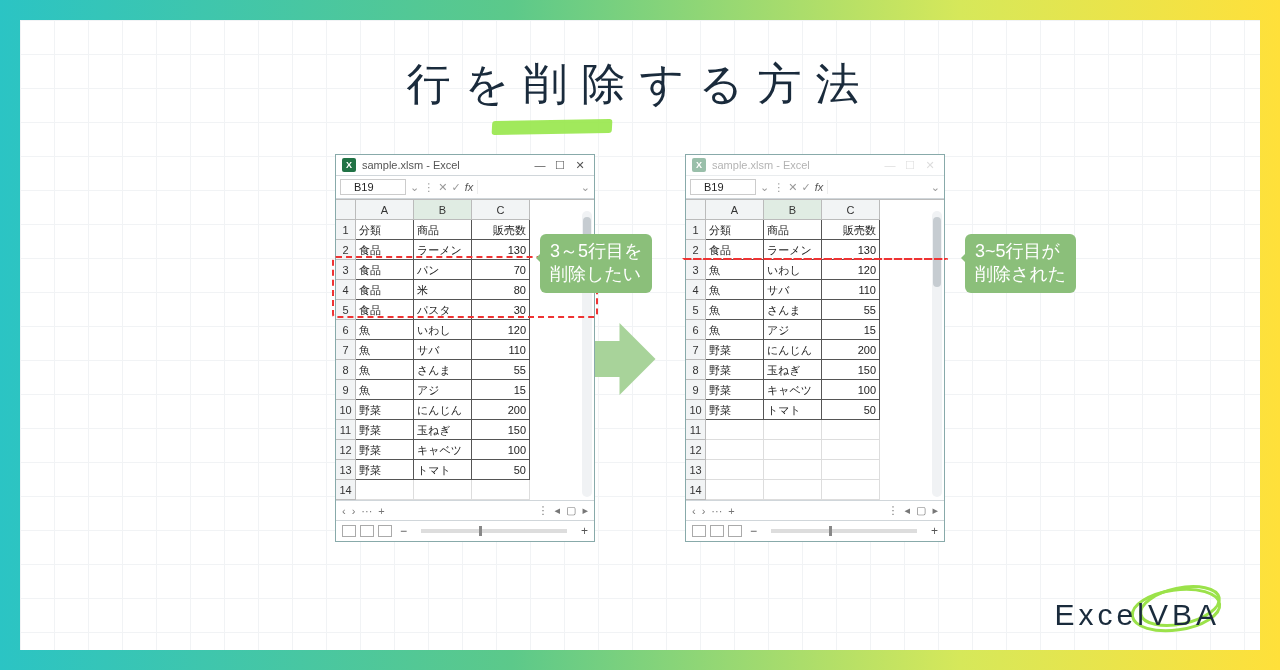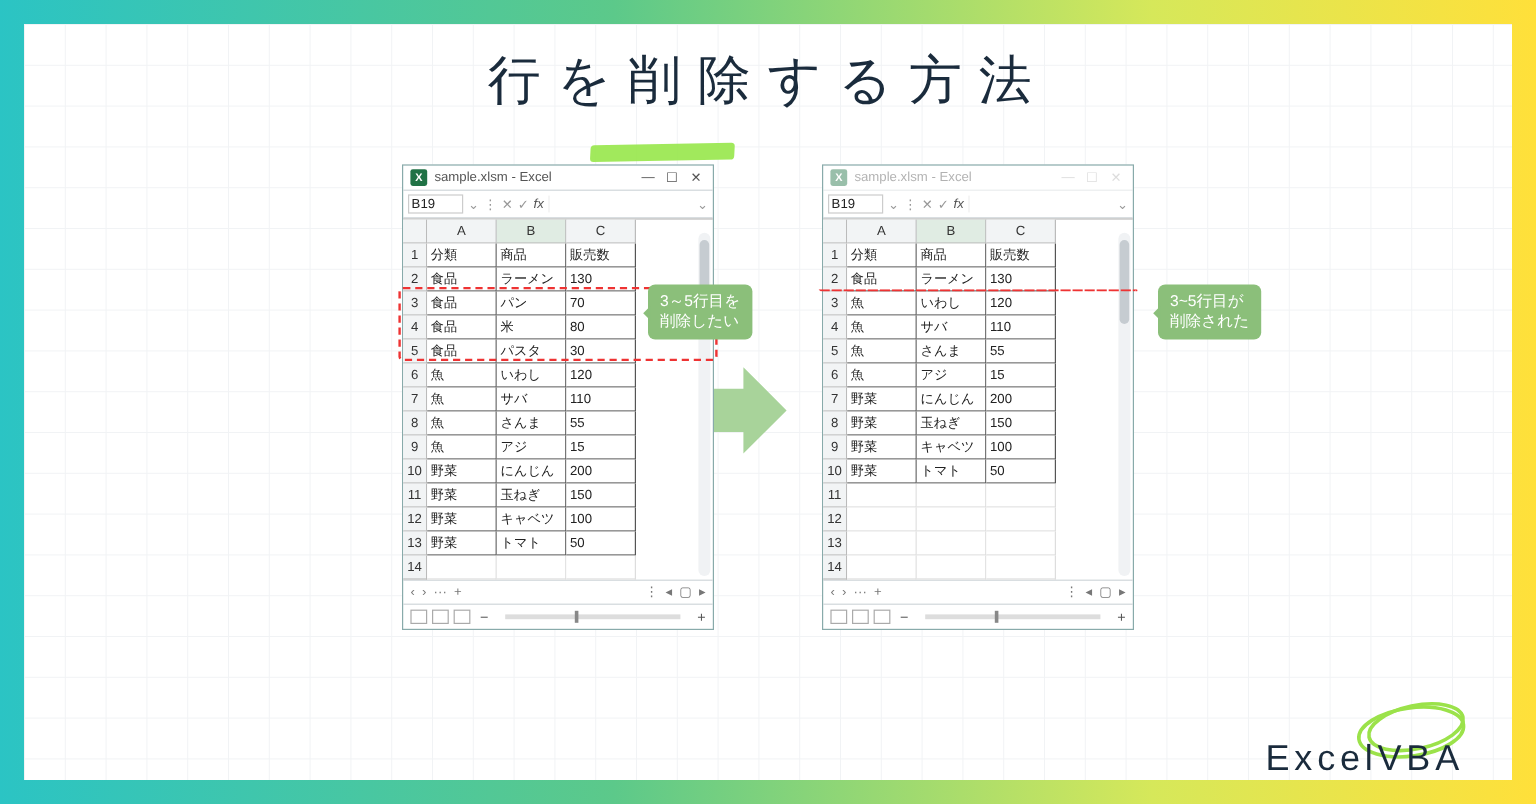--- a/index.html
+++ b/index.html
@@ -18,21 +18,21 @@
     background-image:
       linear-gradient(#f1f3f5 1px, transparent 1px),
       linear-gradient(90deg, #f1f3f5 1px, transparent 1px);
     background-size: 34px 34px;
   }
   .title {
     text-align: center;
     font-size: 44px;
     letter-spacing: 14px;
     color: #1a2b3c;
-    padding-top: 18px;
+    padding-top: 35px;
     font-weight: 400;
     position: relative;
   }
   .title .underline {
     position: absolute;
     width: 120px;
     height: 14px;
     background: #97e74a;
     left: 472px;
     top: 100px;
@@ -94,23 +94,23 @@
 
   .formula {
     display: flex;
     align-items: center;
     gap: 4px;
     padding: 3px 4px;
     border-bottom: 1px solid #d0d6da;
     font-size: 11px;
   }
   .formula .cellref {
-    width: 46px;
+    width: 66px;
     border: 1px solid #ccc;
-    padding: 1px 2px;
+    padding: 1px 13px;
     background: #fff;
     text-align: left;
   }
   .formula .sep { color: #999; }
   .formula .fx { font-style: italic; color: #555; }
   .formula .fxin {
     flex: 1;
     border-left: 1px solid #eee;
     height: 14px;
   }
@@ -125,21 +125,21 @@
     border-bottom: 1px solid #bbb;
     padding: 2px 3px;
     height: 20px;
     line-height: 16px;
     overflow: hidden;
     white-space: nowrap;
   }
   .ch { background: #f2f4f5; text-align: center; color: #333; }
   .rh { background: #f2f4f5; text-align: center; color: #333; }
   .cell { background: #fff; font-size: 11px; }
-  .cell.num { }
+  .cell.num { text-align: right; }
   .ch.sel, .sheet .ch:nth-child(3) { }
   .ch.selcol { background: #e0ece3; }
   .bordered .cell { border-color: #555; }
 
   .scroll-v {
     position: absolute;
     right: 2px;
     top: 56px;
     width: 10px;
     bottom: 44px;
@@ -192,40 +192,39 @@
     border: 2px dashed #e33;
     border-radius: 4px;
     pointer-events: none;
   }
 
   
   .callout {
     position: absolute;
     background: #8bbf7a;
     color: #fff;
-    font-size: 13px;
+    font-size: 18px;
     padding: 6px 10px;
     border-radius: 6px;
     line-height: 1.3;
     white-space: nowrap;
-    margin-top: 20px;
   }
   .callout::before {
     content: "";
     position: absolute;
     left: -10px;
     top: 18px;
     border: 6px solid transparent;
     border-right-color: #8bbf7a;
   }
 
   .brand {
     position: absolute;
     right: 40px;
-    bottom: 0;
+    bottom: 18px;
     font-size: 30px;
     letter-spacing: 4px;
     color: #1a2b3c;
   }
   .brand-swirl {
     position: absolute;
     right: 32px;
     bottom: 12px;
     width: 160px;
     height: 56px;

